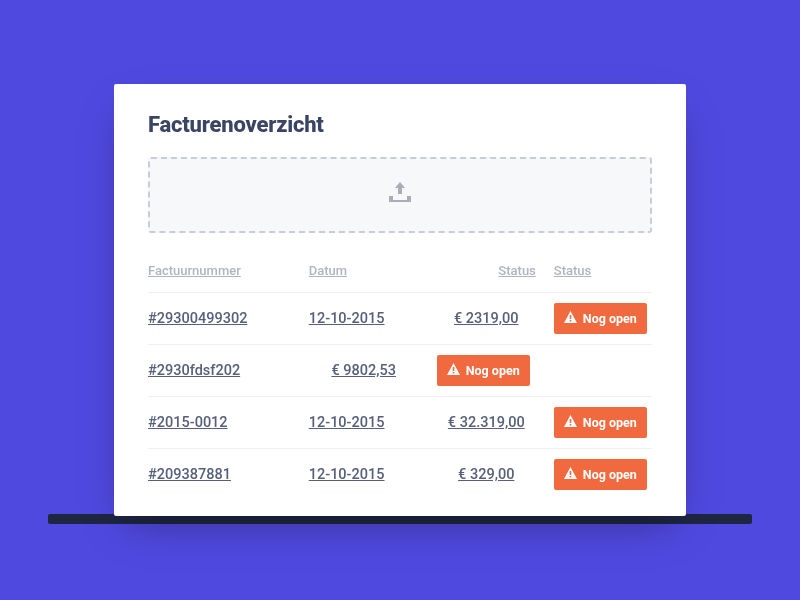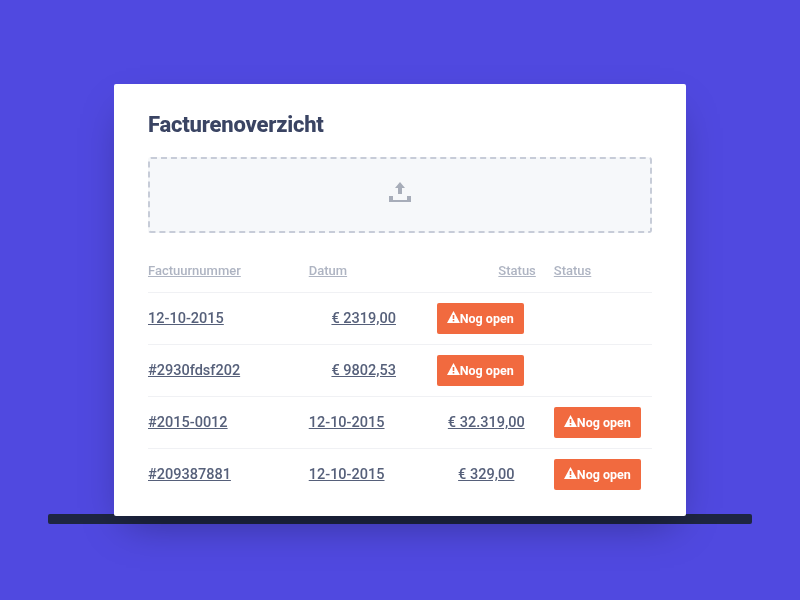--- a/index.html
+++ b/index.html
@@ -76,20 +76,21 @@
   .trow .col-bedrag { text-align: center; padding-right: 10px; white-space: nowrap; }
   .status-btn {
     background: #f16a3f;
     color: #ffffff;
     font-size: 12.5px;
     font-weight: 700;
     padding: 8px 10px;
     border-radius: 2px;
     display: inline-flex;
     align-items: center;
+    gap: 6px;
     cursor: pointer;
     white-space: nowrap;
     justify-self: end;
   }
   .status-btn svg { fill: #ffffff; }
 </style>
 </head>
 <body>
 
 <div class="shadow-bar"></div>
@@ -108,20 +109,21 @@
   <div class="table">
     <div class="thead">
       <div class="col-nummer">Factuurnummer</div>
       <div class="col-datum">Datum</div>
       <div class="col-bedrag">Status</div>
       <div class="col-status">Status</div>
     </div>
 
     <div class="tbody">
         <div class="trow">
+          <div class="col-nummer">#29300499302</div>
           <div class="col-datum">12-10-2015</div>
           <div class="col-bedrag">€ 2319,00</div>
           <div class="col-status"><div class="status-btn">
               <span><svg width="13" height="12" viewBox="0 0 13 12">
                   <path d="M6.5 0 L13 12 H0 Z M5.7 4 H7.3 V8 H5.7 Z M5.7 9 H7.3 V10.5 H5.7 Z" fill-rule="evenodd"></path>
                 </svg></span>
               <span>Nog open</span>
             </div></div>
         </div>
         <div class="trow">

